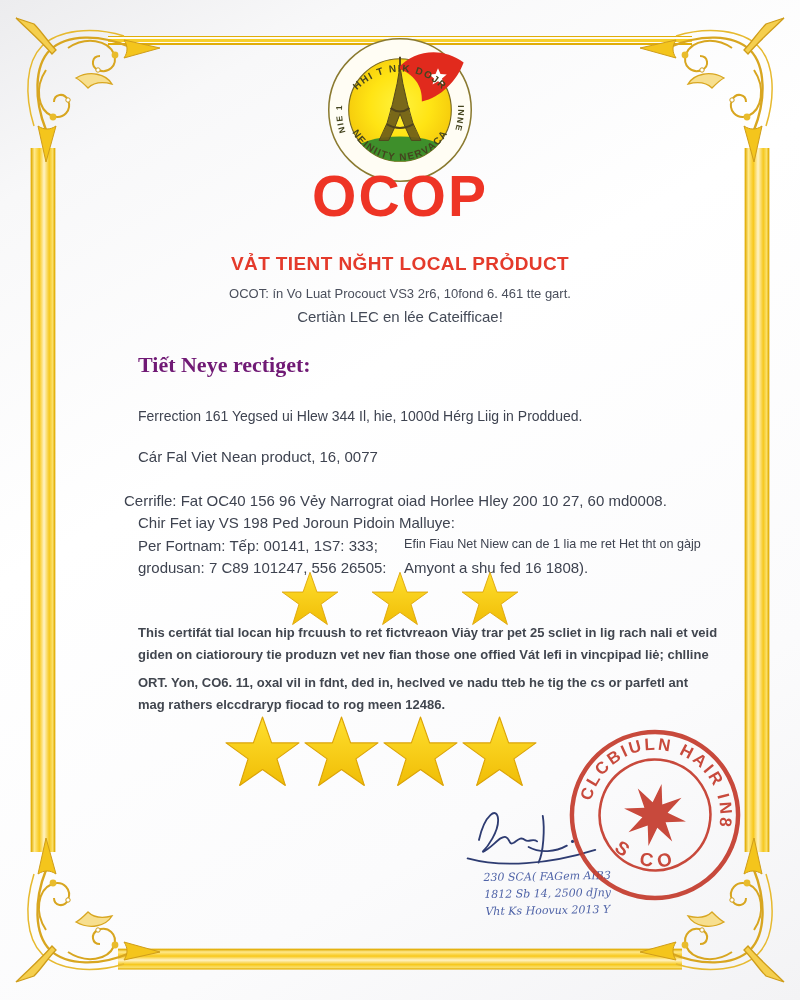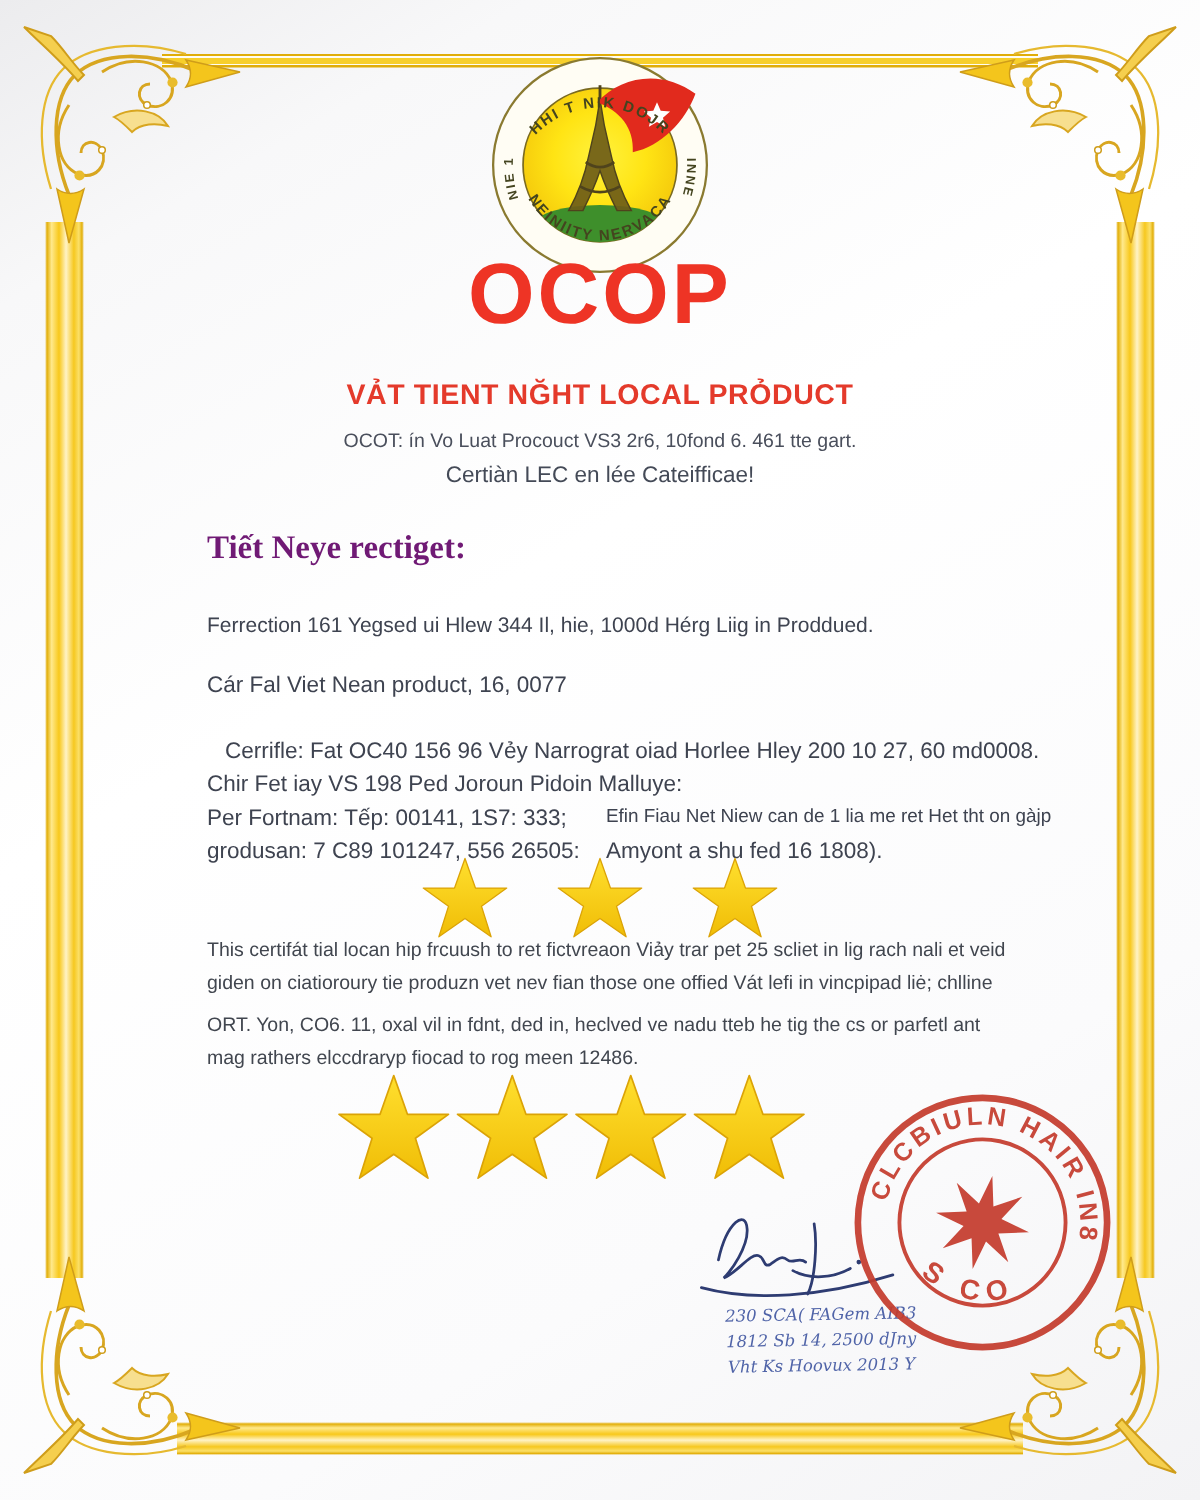--- a/index.html
+++ b/index.html
@@ -50,33 +50,33 @@
 
   
   .heading{
     position:absolute;left:138px;top:352px;
     font-family:"Liberation Serif",serif;font-size:22px;font-weight:700;color:#701a75;
   }
   .bodytext{position:absolute;color:#3e4350;font-size:15px;white-space:nowrap;}
   .intro{left:138px;top:408px;font-size:14px;}
   .dl1{left:138px;top:448px;}
   .dl2{left:232px;top:470px;}
-  .dl3{left:150px;top:492px;}
+  .dl3{left:124px;top:492px;}
   .dl4{left:138px;top:514px;}
   .cl1{left:138px;top:537px;}
   .cl2{left:138px;top:559px;}
   .cr1{left:404px;top:537px;font-size:12.6px;}
   .cr2{left:404px;top:559px;}
 
   .stars-row{position:absolute;display:flex;align-items:center;}
   #stars-row-1{left:400px;top:570px;transform:translateX(-50%);gap:32px;}
   #stars-row-2{left:381px;top:714px;transform:translateX(-50%);gap:3px;}
 
   .para{position:absolute;left:138px;top:622px;width:575px;color:#41464f;font-size:13px;}
-  .para div{white-space:nowrap;line-height:22px;}
+  .para div{white-space:nowrap;line-height:22px;font-weight:bold;}
   .para .gap{margin-top:6px;}
 
   
   #signature{position:absolute;left:435px;top:796px;}
   .sig-notes{
     position:absolute;left:455px;top:868px;width:185px;text-align:center;
     font-family:"DejaVu Serif",serif;font-style:italic;
     font-size:11px;line-height:17px;color:#5064a8;transform:rotate(-1deg);
   }
   #stamp{position:absolute;left:566px;top:726px;transform:rotate(12deg);opacity:.92;}

